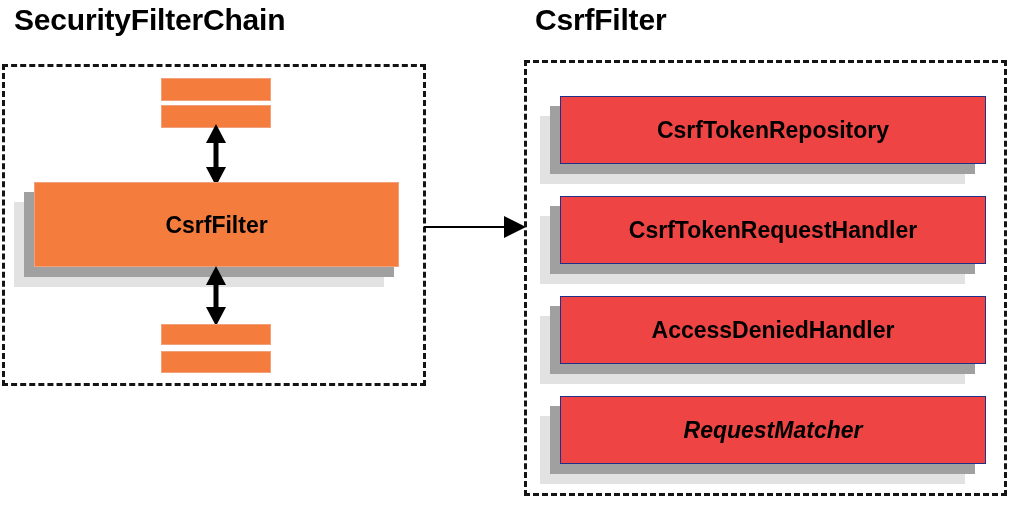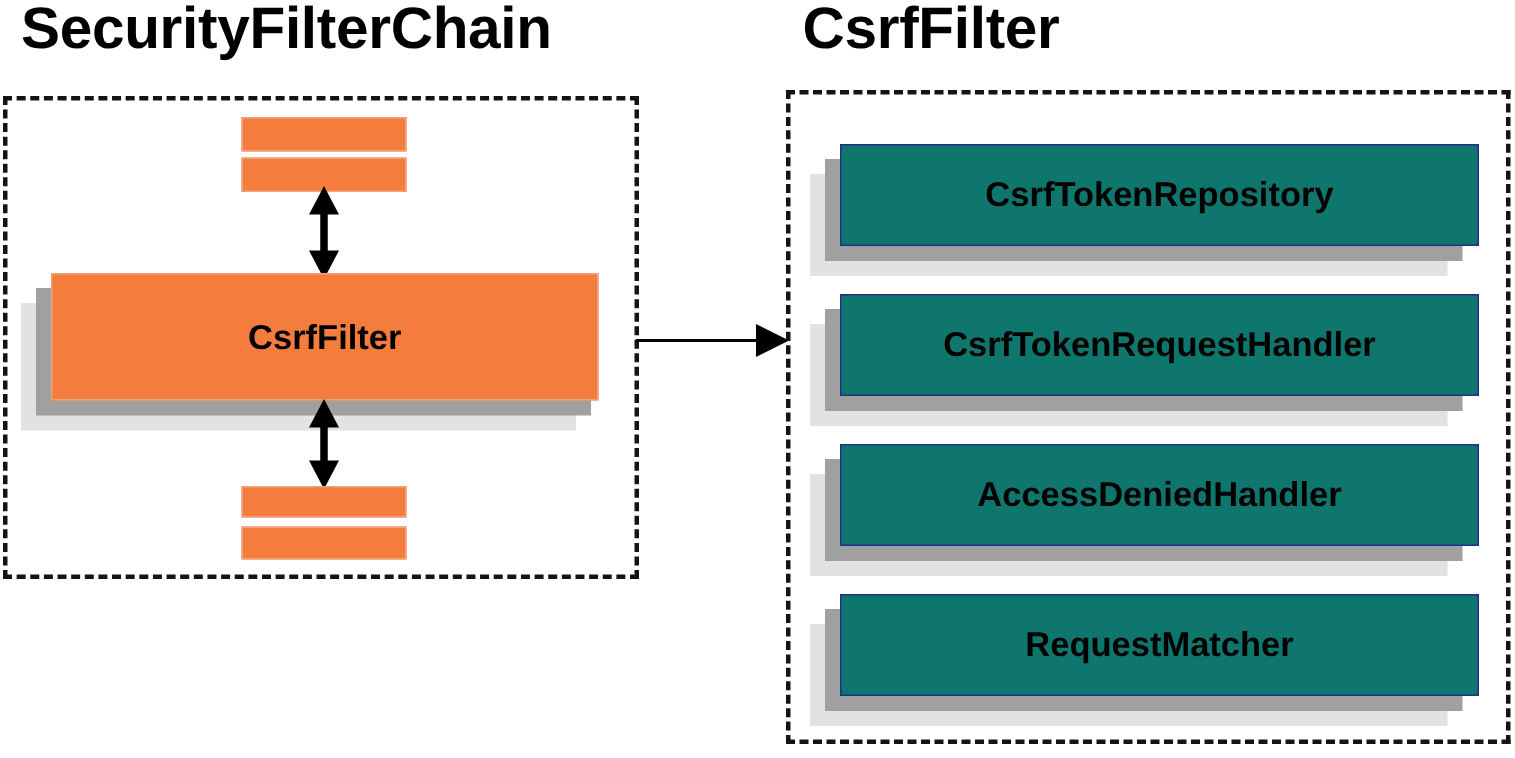--- a/index.html
+++ b/index.html
@@ -16,21 +16,21 @@
     height: 505px;
     background: #ffffff;
     overflow: hidden;
   }
 
   
   .panel-title {
     position: absolute;
     font-weight: bold;
     color: #000000;
-    font-size: 39px;
+    font-size: 30px;
     line-height: 32px;
     white-space: nowrap;
     letter-spacing: -0.2px;
   }
   #title-left  { left: 14px;  top: 4px; }
   #title-right { left: 535px; top: 4px; }
 
   
   .dashed-box {
     position: absolute;
@@ -52,21 +52,21 @@
     box-sizing: border-box;
   }
   .stack .shadow-far  { background: #e2e2e2; }
   .stack .shadow-near { background: #a0a0a0; }
 
   .stack.orange .face {
     background: #f47c3c;
     border: 1px solid #f0a07a;
   }
   .stack.blue .face {
-    background: #0f766e;
+    background: #ef4444;
     border: 1px solid #1f2f8a;
   }
 
   .face-label {
     position: absolute;
     left: 0; right: 0; top: 50%;
     transform: translateY(-50%);
     text-align: center;
     font-weight: bold;
     color: #000000;
@@ -151,21 +151,21 @@
   </div>
 
   <div class="stack blue" style="left:540px; top:196px; width:450px; height:88px;">
     <div class="shadow-far" style="left:0px;  top:20px; width:425px; height:68px;"></div>
     <div class="shadow-near" style="left:10px; top:10px; width:425px; height:68px;"></div>
     <div class="face" style="left:20px; top:0px; width:426px; height:68px;">
       <div class="face-label">CsrfTokenRequestHandler</div>
     </div>
   </div>
 
-  <div class="stack blue" style="left:540px; top:396px; width:450px; height:88px;">
+  <div class="stack blue" style="left:540px; top:396px; width:450px; height:88px;font-style:italic;">
     <div class="shadow-far" style="left:0px;  top:20px; width:425px; height:68px;"></div>
     <div class="shadow-near" style="left:10px; top:10px; width:425px; height:68px;"></div>
     <div class="face" style="left:20px; top:0px; width:426px; height:68px;">
       <div class="face-label">RequestMatcher</div>
     </div>
   </div>
 
 </div>
 
 </body></html>

